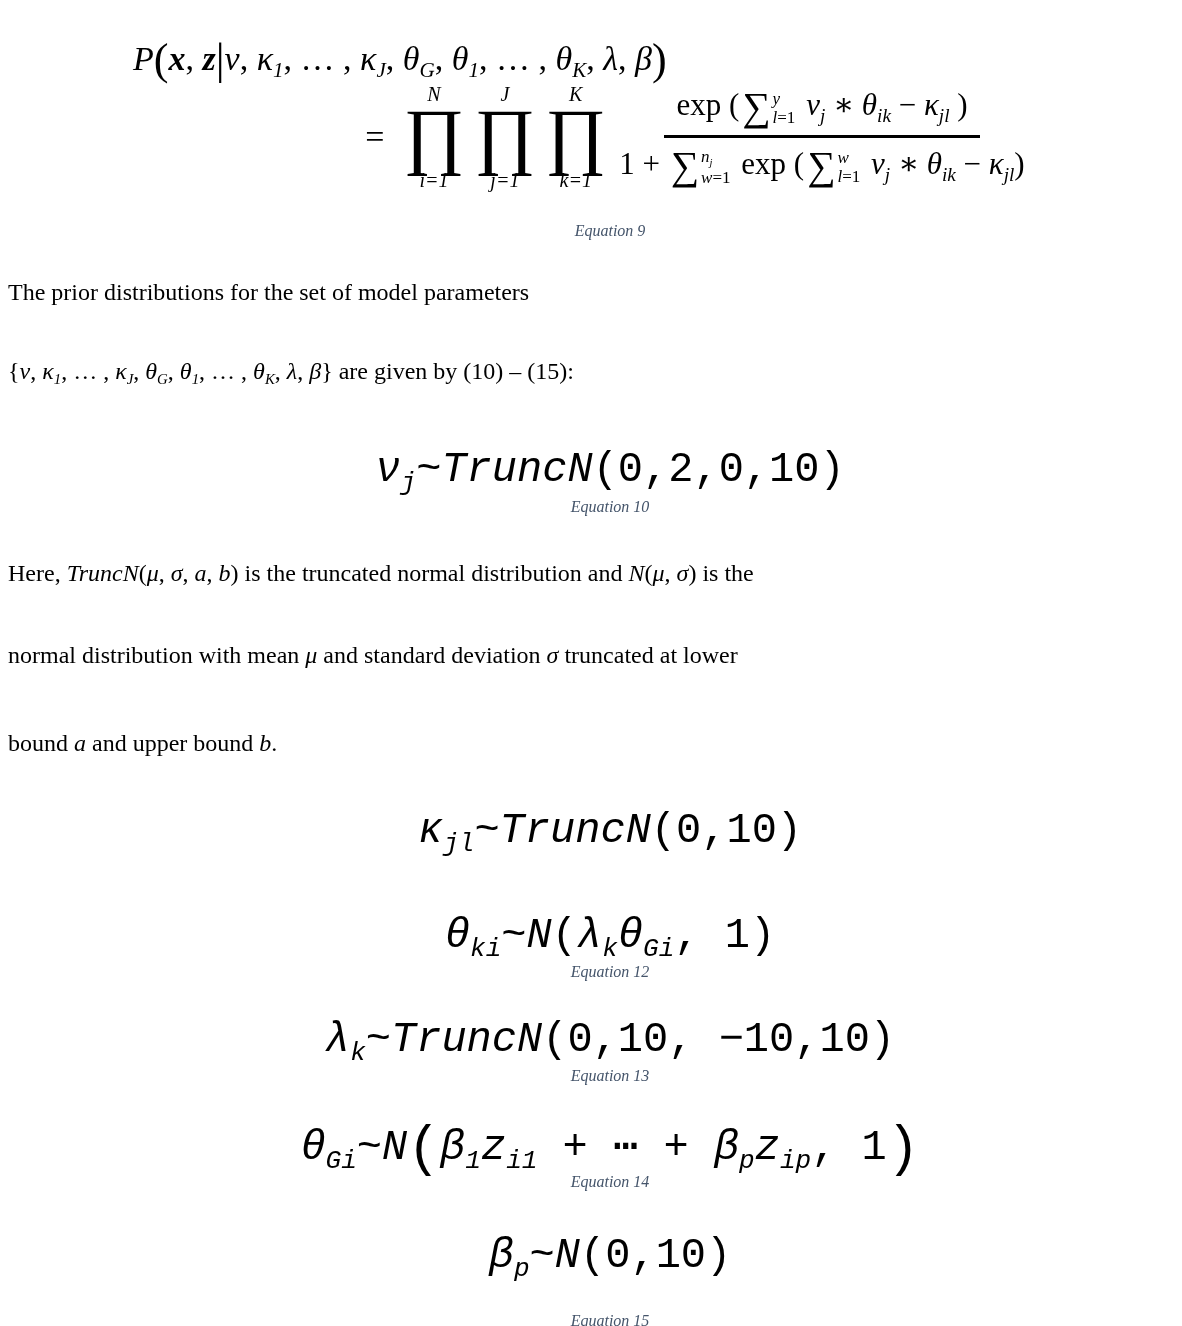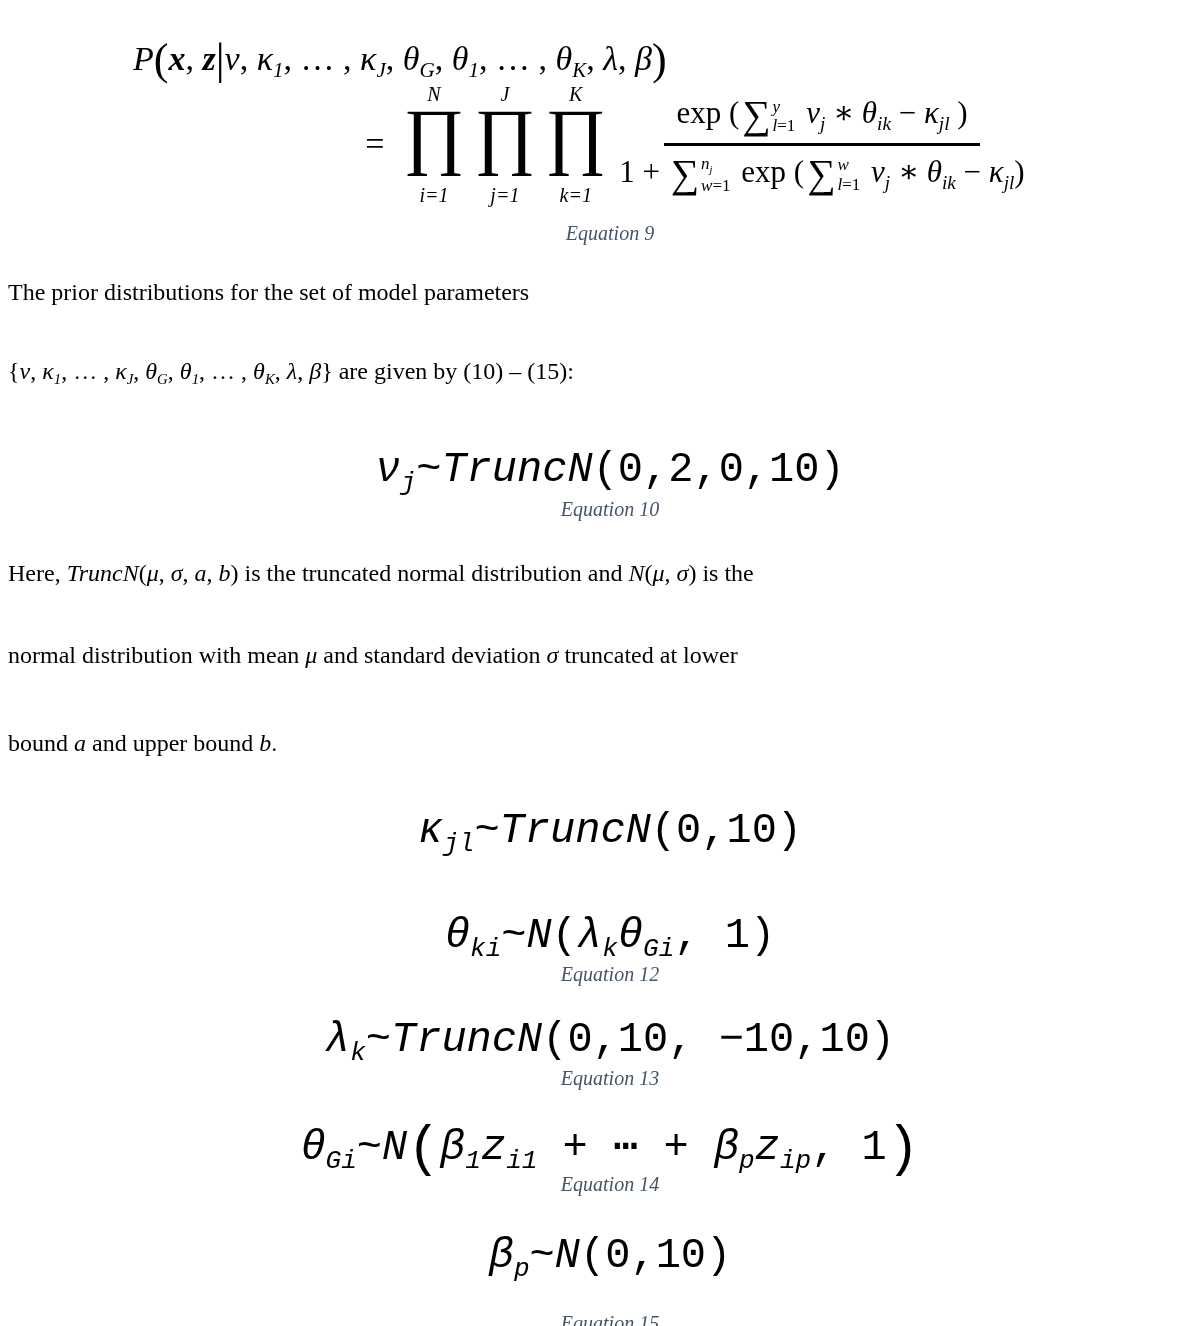--- a/index.html
+++ b/index.html
@@ -8,21 +8,21 @@
     width:1182px;
     height:1326px;
     background:#ffffff;
     font-family:"Liberation Serif","DejaVu Serif",serif;
     color:#000000;
     overflow:hidden;
   }
   .abs{position:absolute;}
   .bodyline{font-size:24px;line-height:1.15;white-space:nowrap;}
   .cblock{left:38px;right:0;text-align:center;}
-  .caption{font-size:20px;font-style:italic;line-height:1.1;font-family:Liberation Serif, serif;}
+  .caption{font-size:16px;font-style:italic;line-height:1.1;font-family:Liberation Serif, serif;}
   .disp-eq{font-size:42px;line-height:1.1;font-family:Liberation Mono, monospace;}
 
   
   .tk-i{font-style:italic;}
   .tk-r{font-style:normal;}
   .tk-b{font-style:italic;font-weight:bold;}
   .tk-sub{font-size:62%;font-style:italic;vertical-align:-0.35em;}
   .tk-big{font-size:130%;font-style:normal;vertical-align:-0.1em;}
 
   
@@ -31,21 +31,21 @@
   .sum-limits{display:inline-flex;flex-direction:column;align-items:flex-start;justify-content:center;
               font-size:55%;line-height:1.12;margin-left:2px;}
 
   
   #lhs{top:34px;left:133px;font-size:34px;white-space:nowrap;}
   #eq9row{top:84px;left:208px;right:0;display:flex;align-items:center;justify-content:center;font-size:31px;}
   .eq-equals{margin-right:14px;font-size:34px;}
   .prod{display:inline-flex;flex-direction:column;align-items:center;margin:0 5px;line-height:1;}
   .prod-top{font-size:20px;font-style:italic;margin-bottom:1px;}
   .prod-glyph{font-size:74px;line-height:0.82;}
-  .prod-bot{font-size:20px;font-style:italic;margin-top:19px;}
+  .prod-bot{font-size:20px;font-style:italic;margin-top:4px;}
   .frac{display:inline-flex;flex-direction:column;align-items:center;vertical-align:middle;margin-left:8px;}
   .frac-num{display:block;padding:0 12px 7px;border-bottom:3px solid #000;white-space:nowrap;}
   .frac-den{display:block;padding-top:7px;white-space:nowrap;}
 
   #cap9{top:222px;}
   #p1l1{top:279px;left:8px;}
   #p1l2{top:358px;left:8px;}
   #eq10{top:447px;}
   #cap10{top:498px;}
   #p2l1{top:560px;left:8px;}

